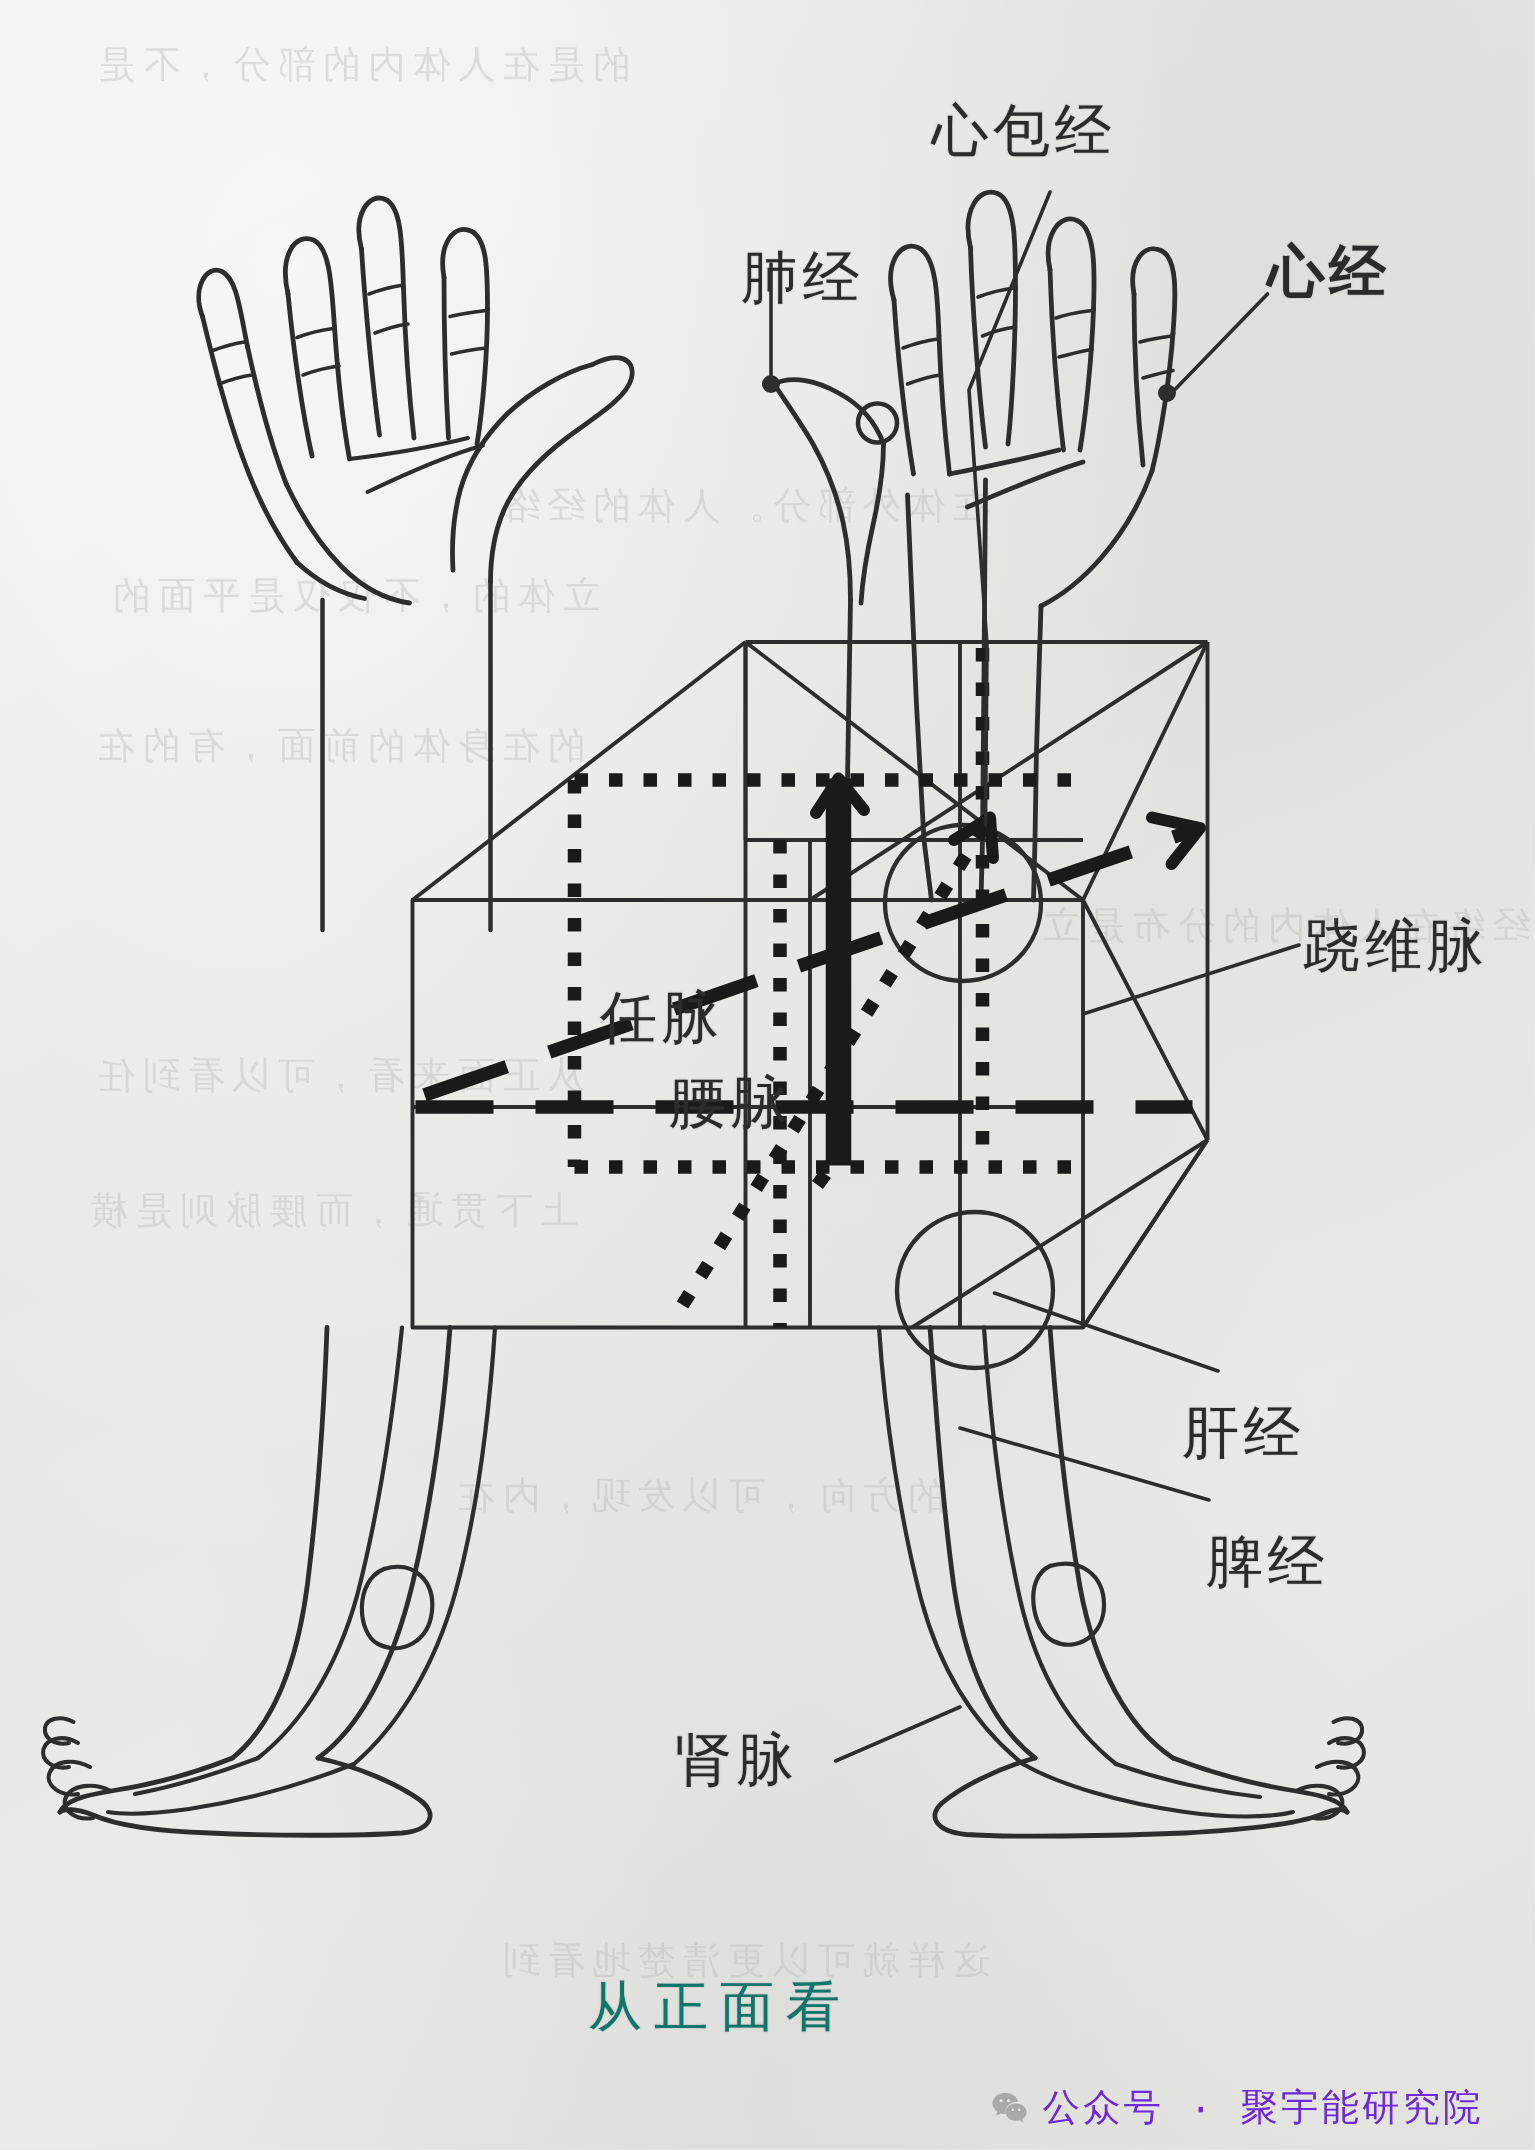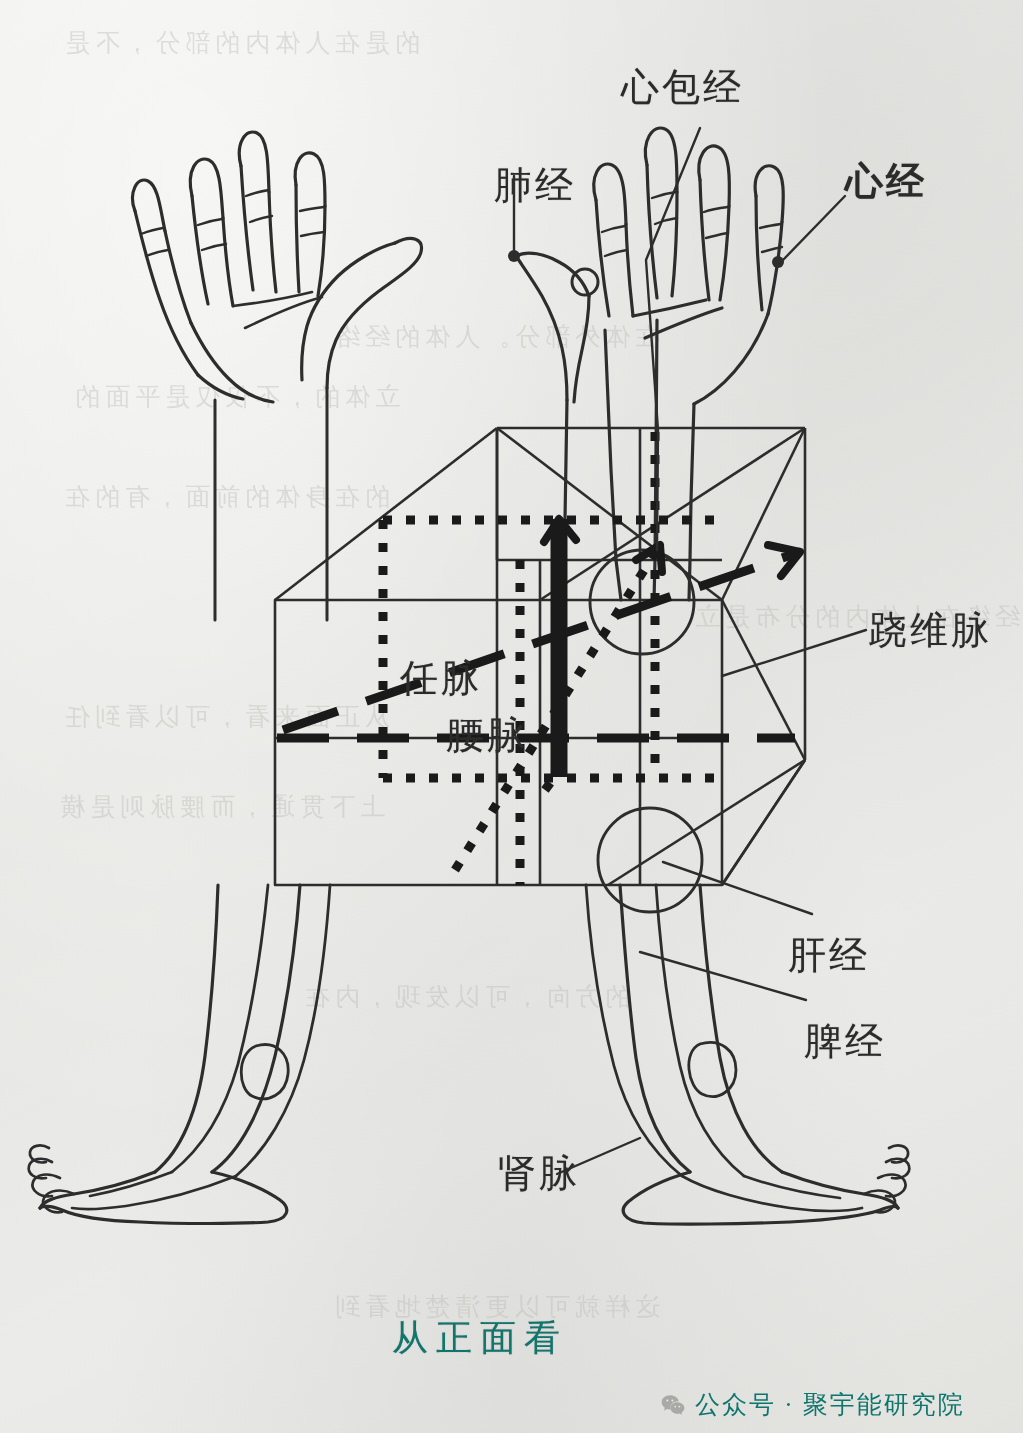--- a/index.html
+++ b/index.html
@@ -33,22 +33,22 @@
   .lbl{
     position:absolute;color:#2b2b2b;white-space:nowrap;
     font-family:"DejaVu Sans","Liberation Sans",sans-serif;
     text-shadow:0 0 1px rgba(90,90,90,.5);
   }
   .lbl-30{font-size:38px;letter-spacing:3px;}
   .cap{font-size:36px;letter-spacing:8px;color:#0f766e;}
 
   .wm{
     position:absolute;display:flex;align-items:center;gap:9px;
-    color:#0f766e;font-size:25px;letter-spacing:2px;white-space:nowrap;
-    font-family:Liberation Serif, serif;
+    color:#6d28d9;font-size:25px;letter-spacing:2px;white-space:nowrap;
+    font-family:Liberation Mono, monospace;
   }
   .wm-ic{width:26px;height:26px;display:block;}
 </style>
 </head>
 <body>
 
 <div id="stage">
 
   <div class="paper-grain"></div>
 
@@ -288,21 +288,21 @@
   <div class="lbl lbl-30" style="left:400px; top:653px;">任脉</div>
 
   <div class="lbl lbl-30" style="left:446px; top:710px;">腰脉</div>
 
   <div class="lbl lbl-30" style="left:869px; top:605px;">跷维脉</div>
 
   <div class="lbl lbl-30" style="left:788px; top:890px;margin-top:40px;">肝经</div>
 
   <div class="lbl lbl-30" style="left:804px; top:983px;margin-top:33px;">脾经</div>
 
-  <div class="lbl lbl-30" style="left:450px; top:1148px;margin-left:48px;">肾脉</div>
+  <div class="lbl lbl-30" style="left:450px; top:1148px;">肾脉</div>
 
   <div class="lbl cap" style="left:392px; top:1314px;">从正面看</div>
 
   <div class="wm" style="left:660px; top:1388px;">
     <svg class="wm-ic" viewBox="0 0 32 32">
       <path fill="#a9a9a6" d="M12.3 4C6.6 4 2 7.9 2 12.7c0 2.7 1.5 5.1 3.9 6.7L5 22.8l3.6-1.9c1.2.3 2.4.5 3.7.5h.7
         c-.2-.6-.3-1.3-.3-2 0-4.5 4.3-8.1 9.6-8.1h.8C22.3 7 17.8 4 12.3 4z"></path>
       <circle fill="#e9e9e7" cx="9" cy="10.4" r="1.25"></circle>
       <circle fill="#e9e9e7" cx="15.2" cy="10.4" r="1.25"></circle>
       <path fill="#a9a9a6" d="M30 19.8c0-3.9-3.9-7.1-8.6-7.1s-8.6 3.2-8.6 7.1 3.9 7.1 8.6 7.1c1 0 2-.1 2.9-.4l3 1.6-.7-2.8

